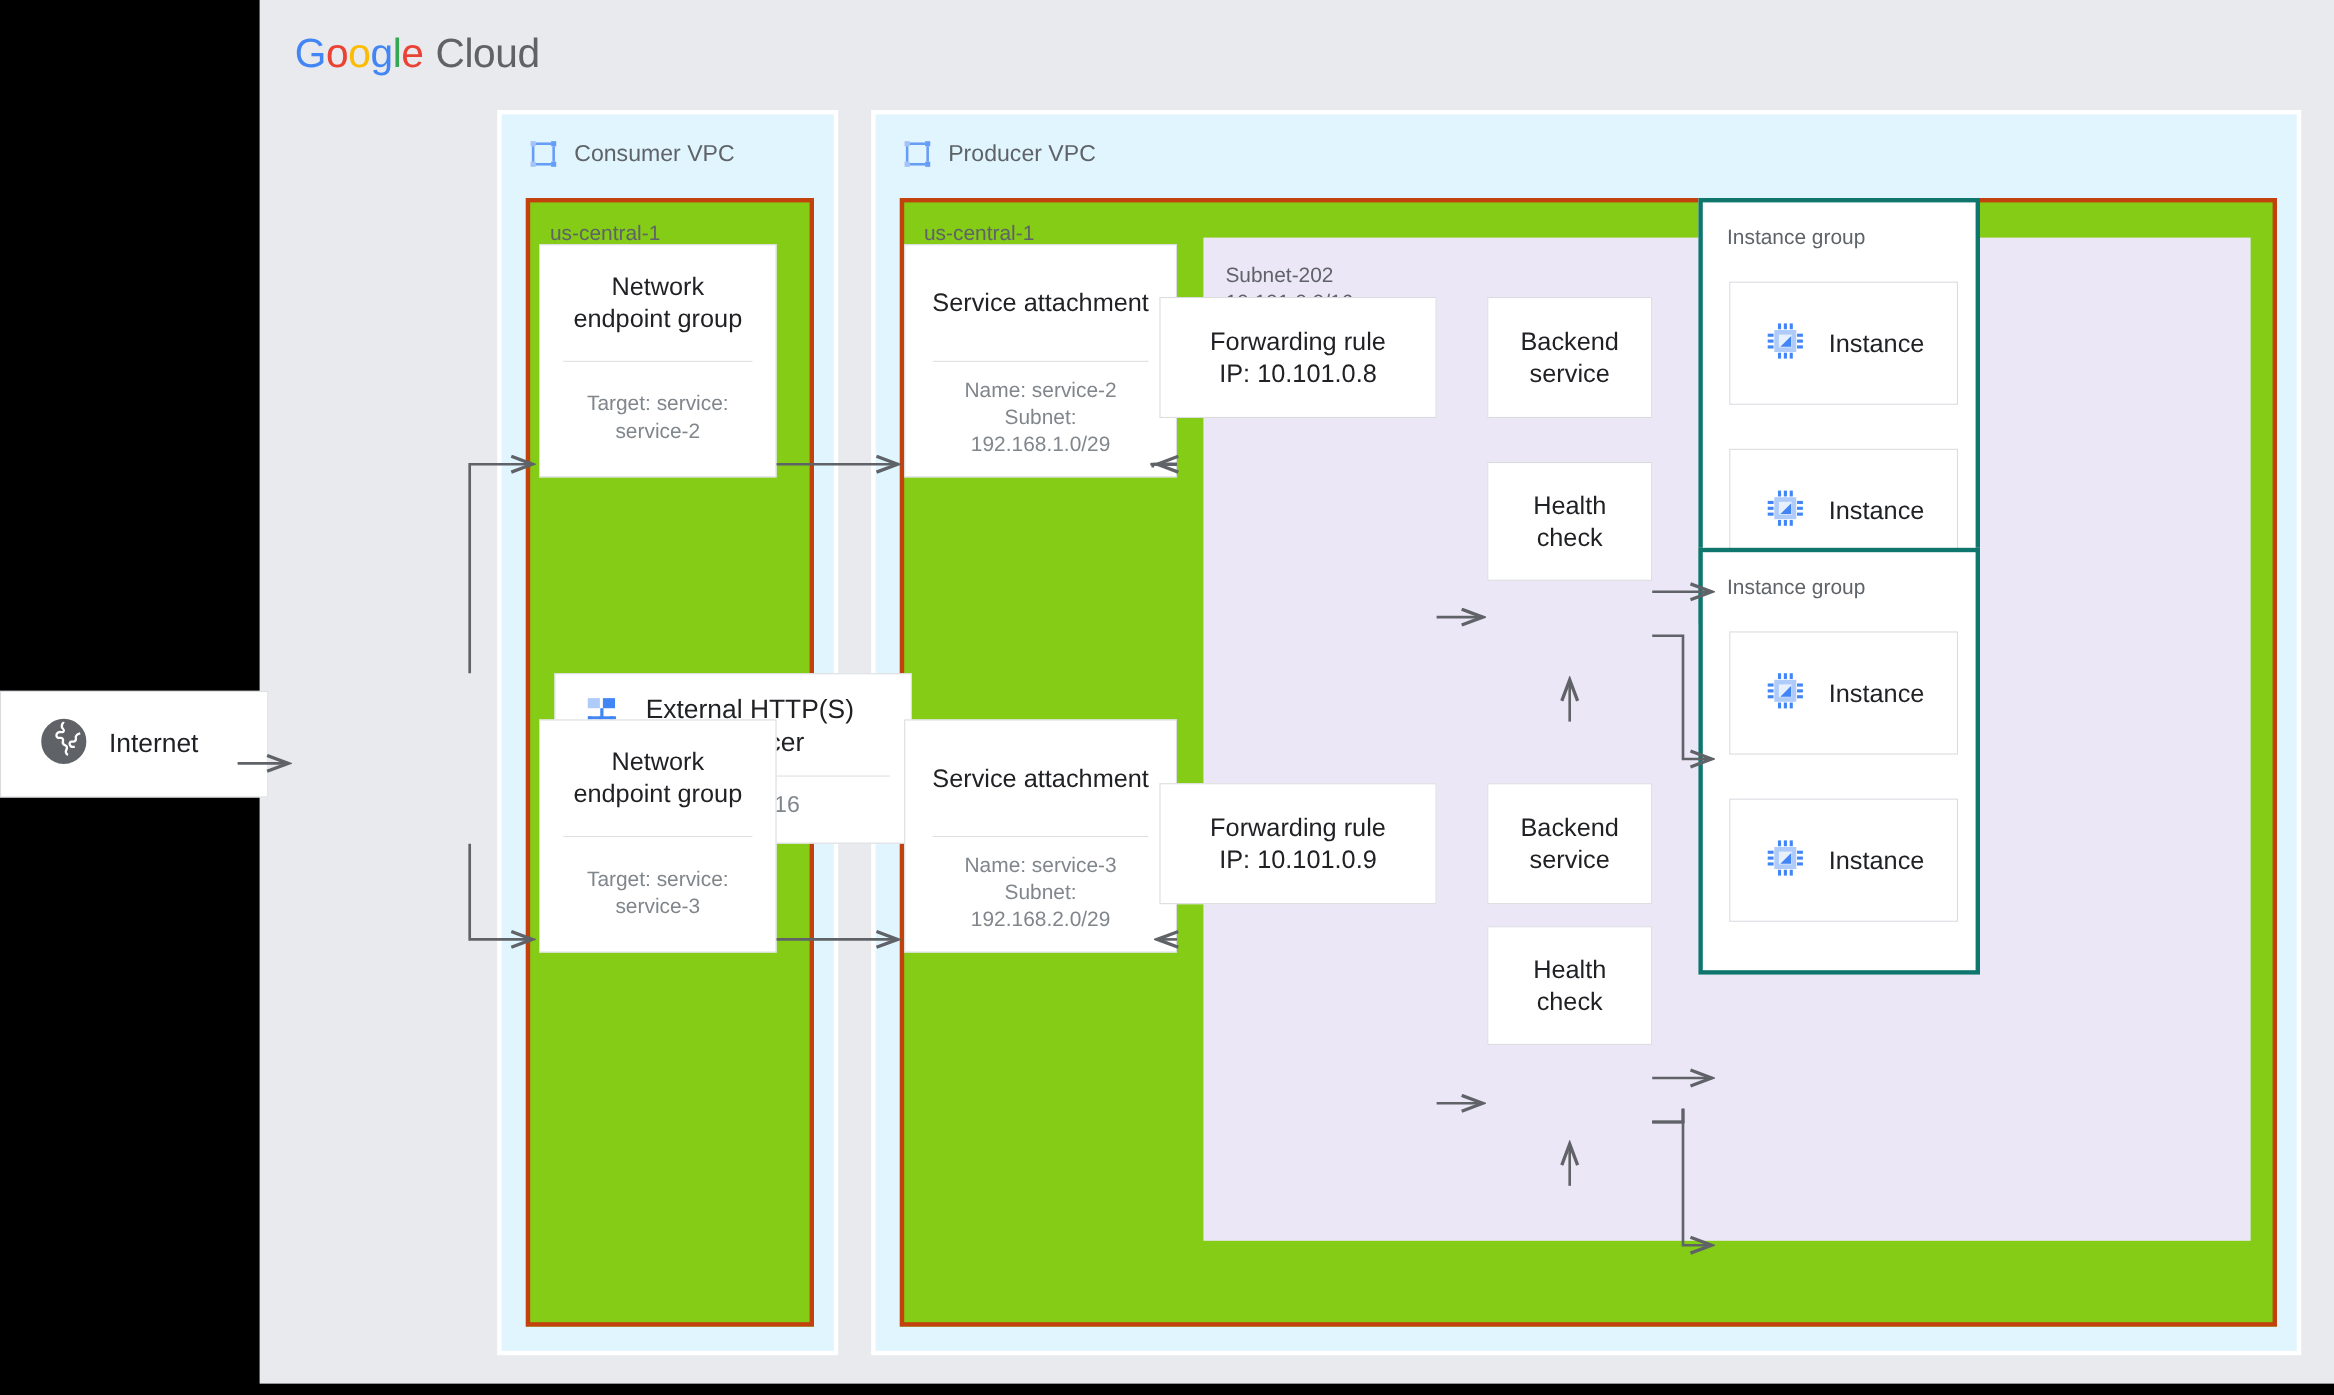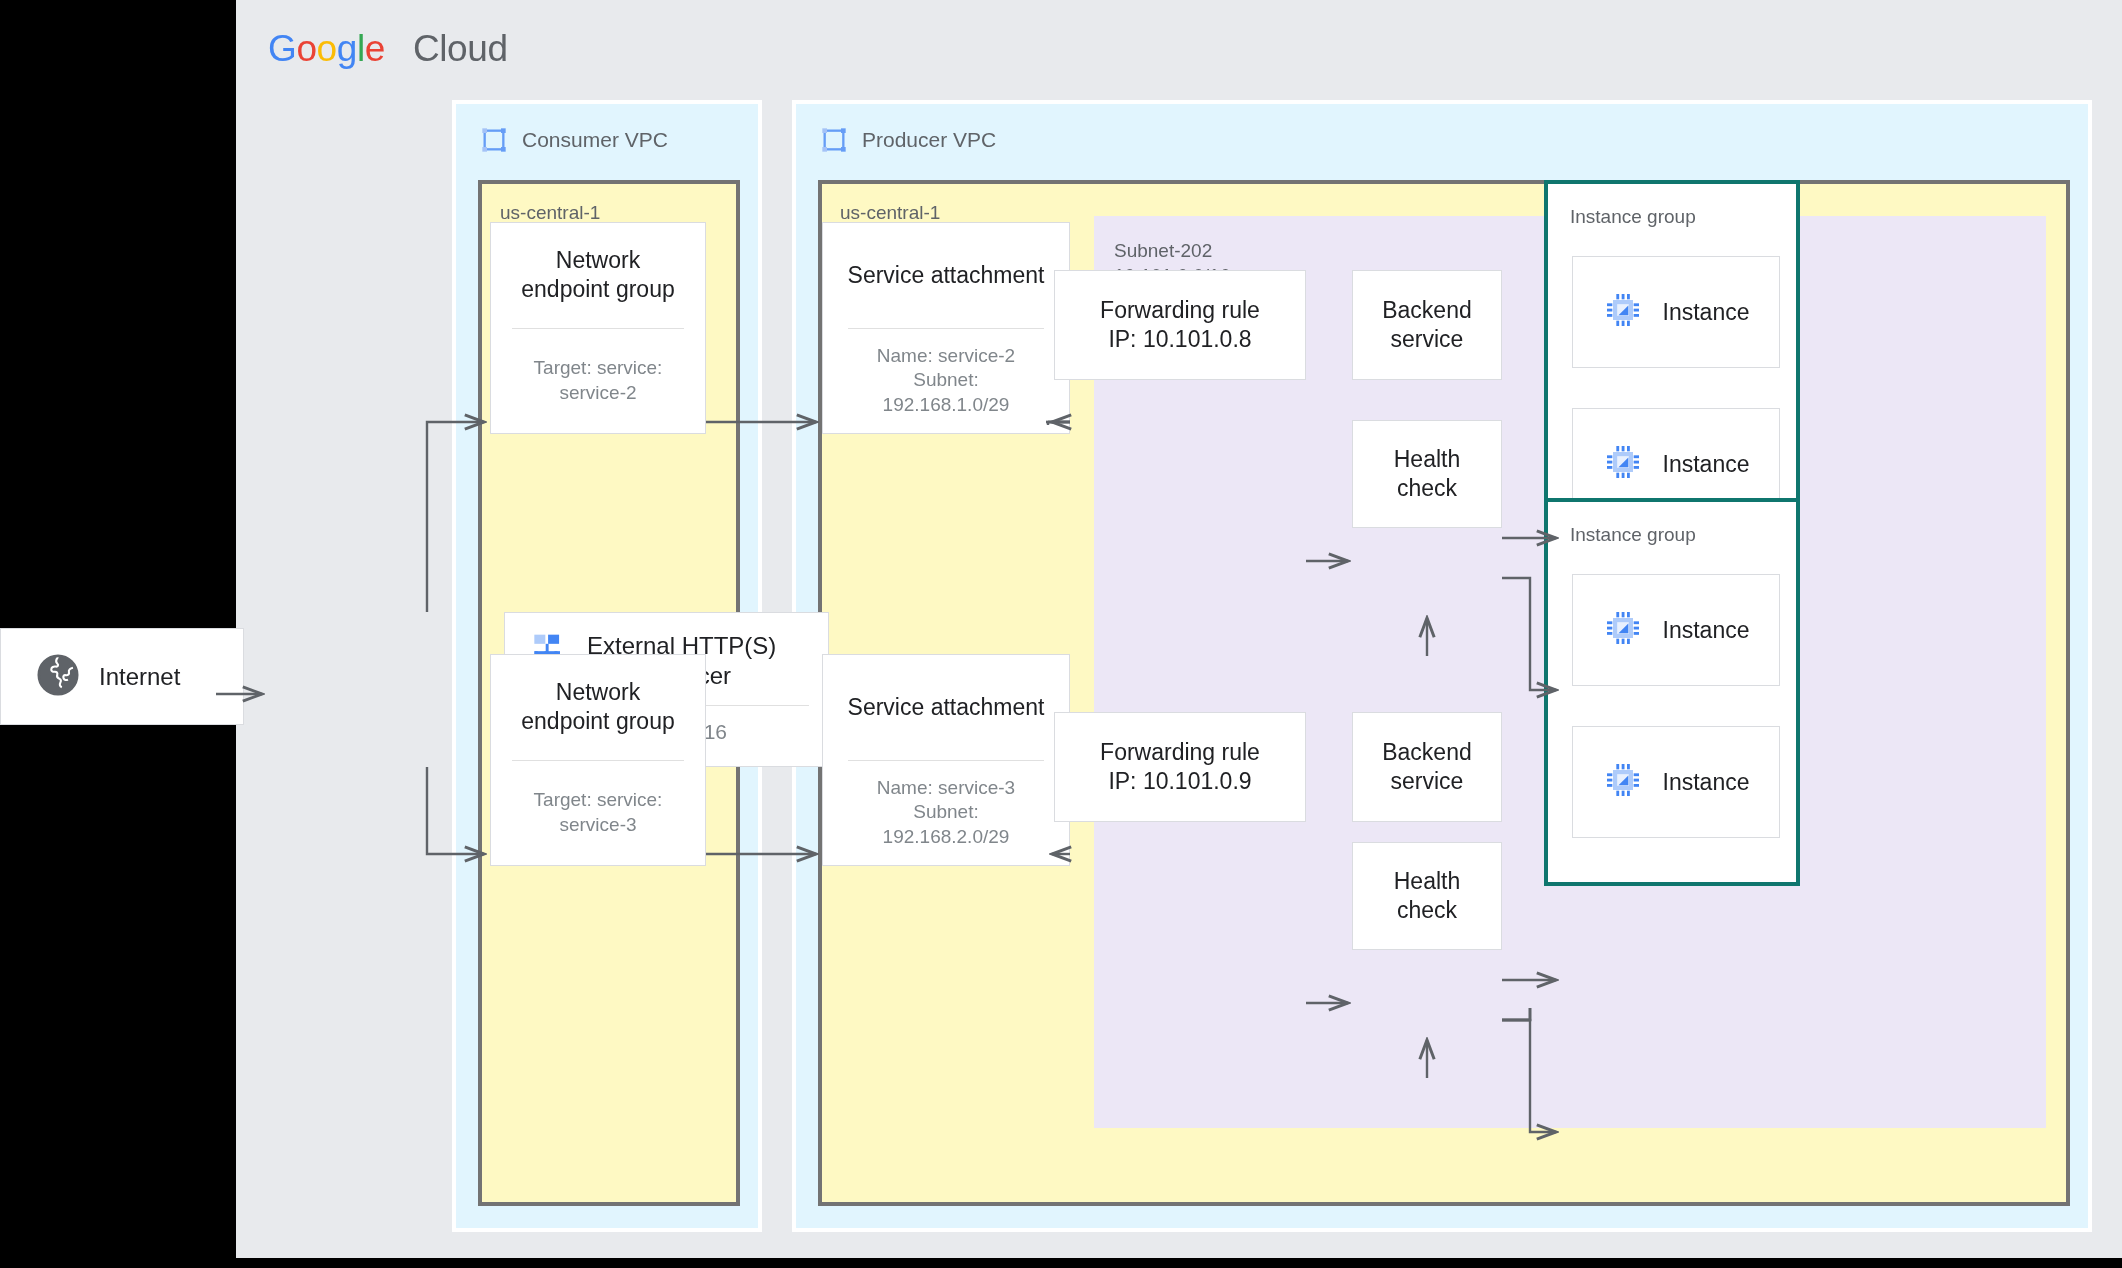--- a/index.html
+++ b/index.html
@@ -31,21 +31,21 @@
     letter-spacing: -0.4px;
     white-space: nowrap;
     font-family: "Liberation Sans", sans-serif;
   }
   .gcp-logo .g1 { color: #4285f4; }
   .gcp-logo .o1 { color: #ea4335; }
   .gcp-logo .o2 { color: #fbbc05; }
   .gcp-logo .g2 { color: #4285f4; }
   .gcp-logo .l1 { color: #34a853; }
   .gcp-logo .e1 { color: #ea4335; }
-  .gcp-logo .cloud { color: #5f6368; margin-left: 28px; }
+  .gcp-logo .cloud { color: #5f6368; margin-left: 11px; }
 
   
   .vpc {
     position: absolute;
     background: #e1f5fe;
     border: 4px solid #ffffff;
   }
   .vpc-header {
     position: absolute;
     top: 22px; left: 24px;
@@ -57,22 +57,22 @@
     color: #5f6368;
     white-space: nowrap;
   }
 
   
   .vpc-icon { width: 28px; height: 28px; position: relative; display:block; }
 
   
   .region {
     position: absolute;
-    background: #fef9c3;
-    border: 4px solid #737373;
+    background: #84cc16;
+    border: 4px solid #c2410c;
     padding-left: 36px;
   }
   .region-label {
     position: absolute;
     top: 18px; left: 18px;
     font-size: 19px;
     color: #5f6368;
     white-space: nowrap;
   }
 

